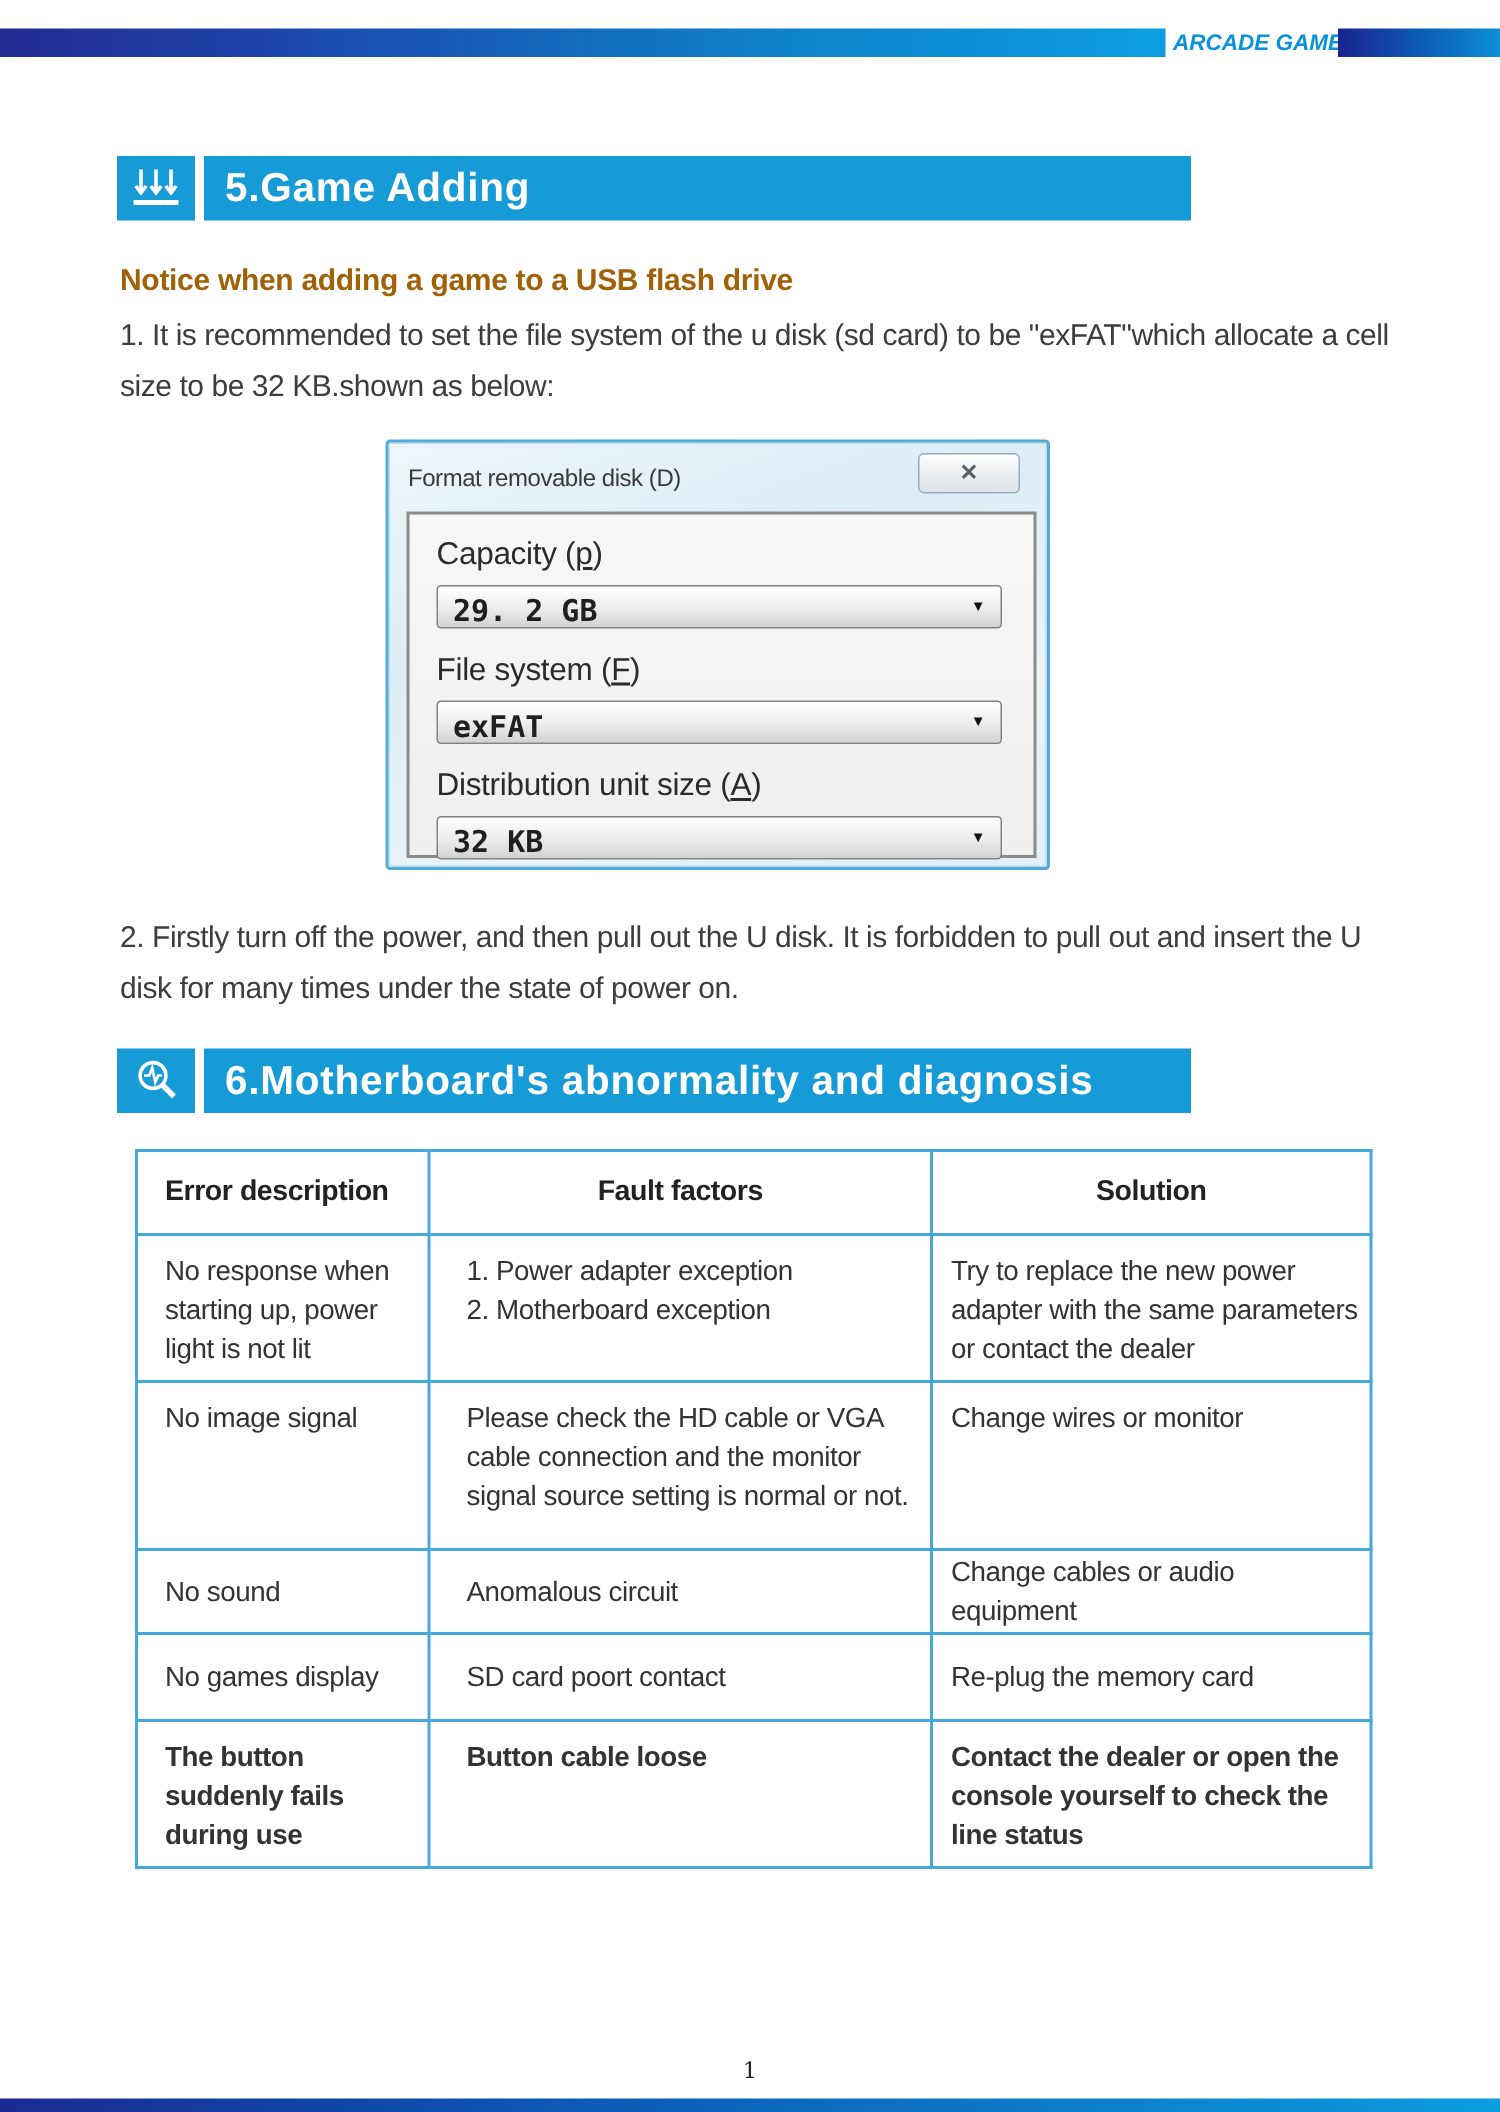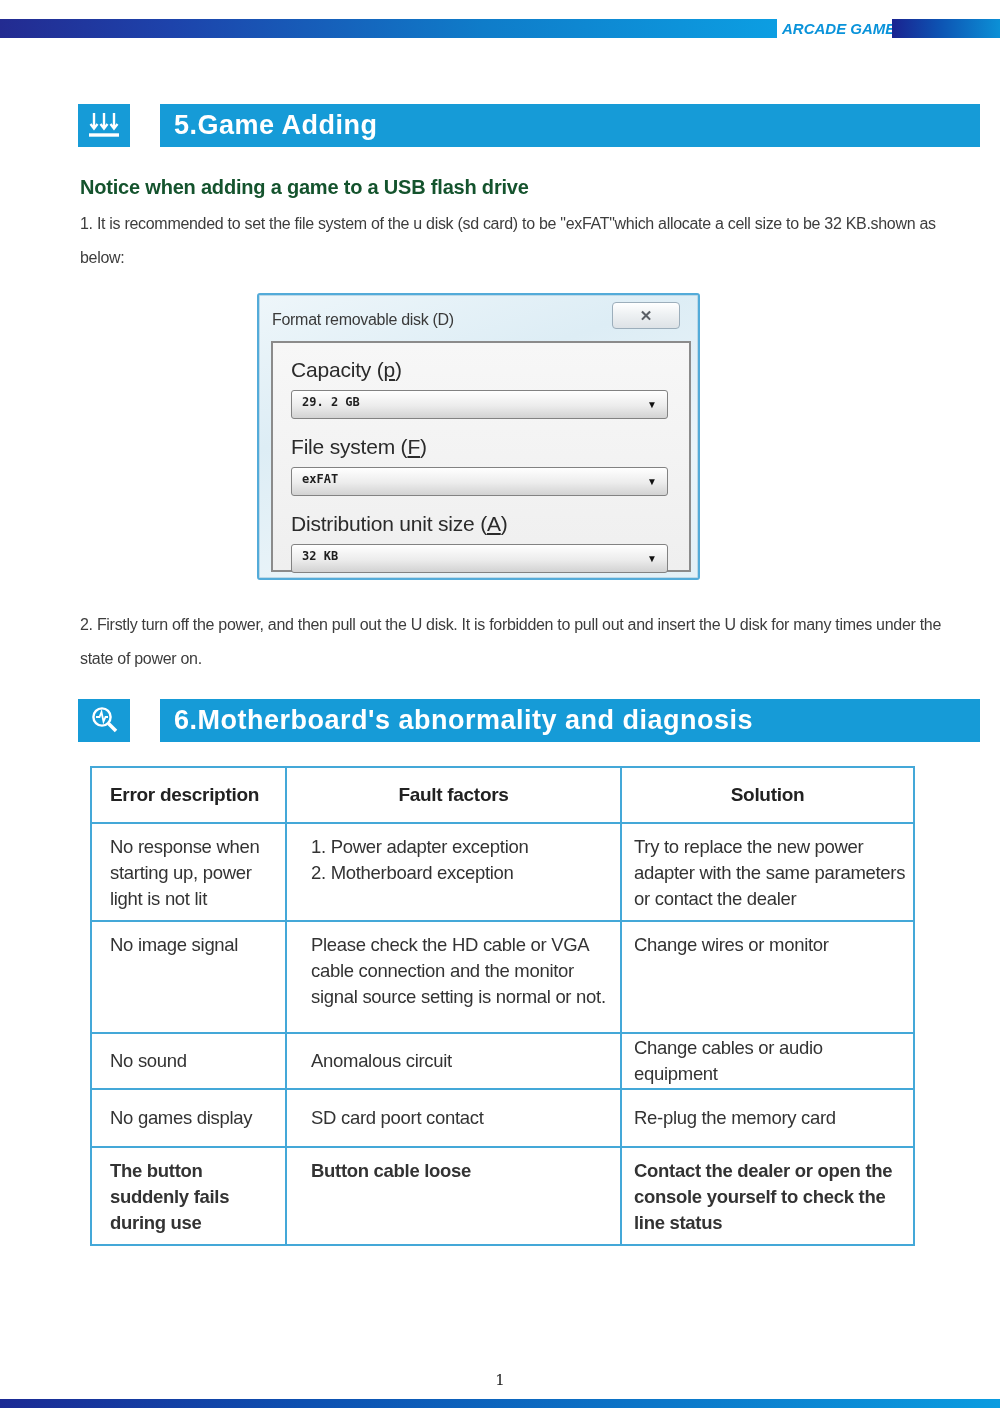--- a/index.html
+++ b/index.html
@@ -31,36 +31,36 @@
     background:linear-gradient(90deg,#1b2a94 0%,#0d4fb0 30%,#0b9ce0 100%);
   }
 
   
   .section-header { position:absolute; left:78px; width:848px; height:43px; }
   .sh-icon {
     position:absolute; left:0; top:0; width:52px; height:43px;
     background:#169bd7; display:flex; align-items:center; justify-content:center;
   }
   .sh-bar {
-    position:absolute; left:58px; top:0; width:820px; height:43px;
-    background:#169bd7; display:flex; align-items:center;margin-left:24px;
+    position:absolute; left:58px; top:0; width:658px; height:43px;
+    background:#169bd7; display:flex; align-items:center;
   }
   .sh-title {
     color:#ffffff; font-weight:bold; font-size:27px; letter-spacing:0.5px;
     padding-left:14px; white-space:nowrap;
   }
 
   
   .notice {
     position:absolute; left:80px; top:176px; width:862px;
-    color:#14532d; font-weight:bold; font-size:20px; letter-spacing:-0.2px;
+    color:#a16207; font-weight:bold; font-size:20px; letter-spacing:-0.2px;
   }
   .para {
     position:absolute; left:80px; width:866px;
-    font-size:16px; line-height:34px; letter-spacing:-0.3px; color:#3d3d3d;
+    font-size:20px; line-height:34px; letter-spacing:-0.3px; color:#3d3d3d;
   }
   .p1 { top:207px; }
   .p2 { top:608px; }
 
   
   .dialog {
     position:absolute; left:257px; top:293px; width:443px; height:287px;
     border:2px solid #53abd9; border-radius:3px;
     background:linear-gradient(160deg,#eef6fa 0%,#ddedf5 35%,#eaf4f9 70%,#e2f0f7 100%);
     box-shadow:0 0 0 1px #bcd9e8 inset;
@@ -86,21 +86,21 @@
   .field-label { font-size:21px; color:#2b2b2b; letter-spacing:-0.2px; margin-bottom:8px; }
   .u { text-decoration:underline; }
   .combo {
     position:relative; width:377px; height:29px; margin-bottom:16px;
     border:1px solid #828282; border-radius:3px;
     background:linear-gradient(#ffffff,#ececec 55%,#d2d2d2);
   }
   .combo-value {
     position:absolute; left:10px; top:4px;
     font-family:"DejaVu Sans Mono", monospace; font-weight:600;
-    font-size:12px; color:#1f1f1f;
+    font-size:20px; color:#1f1f1f;
   }
   .combo-arrow {
     position:absolute; right:10px; top:9px;
     font-size:10px; color:#111111; line-height:1;
   }
 
   
   table.diag {
     position:absolute; left:90px; top:766px;
     border-collapse:collapse; table-layout:fixed; width:823px;

